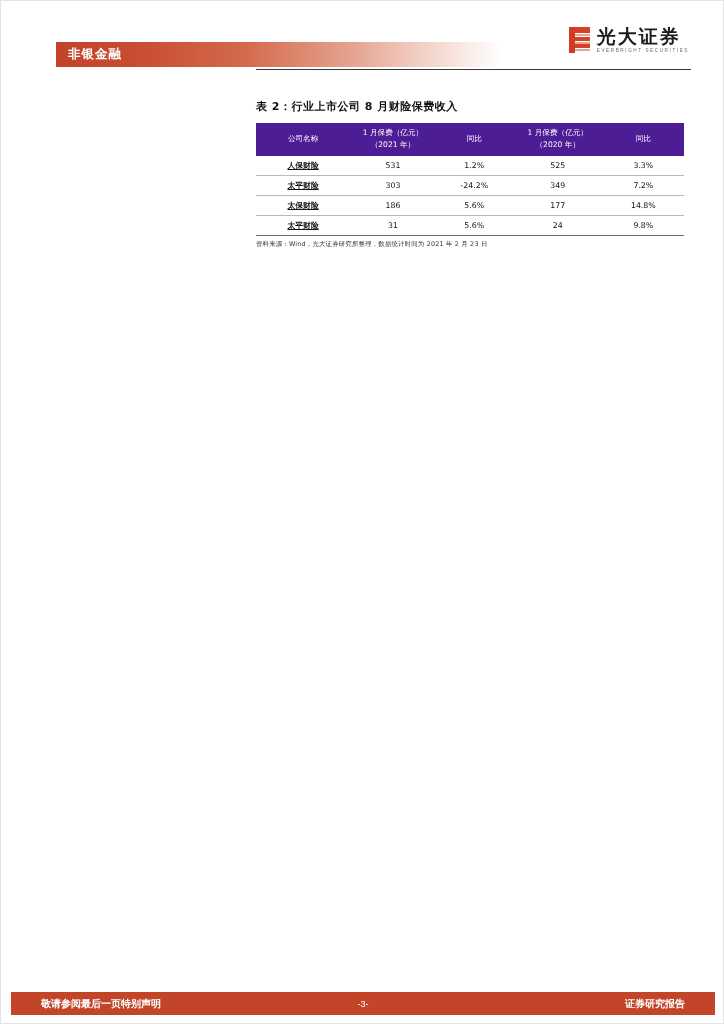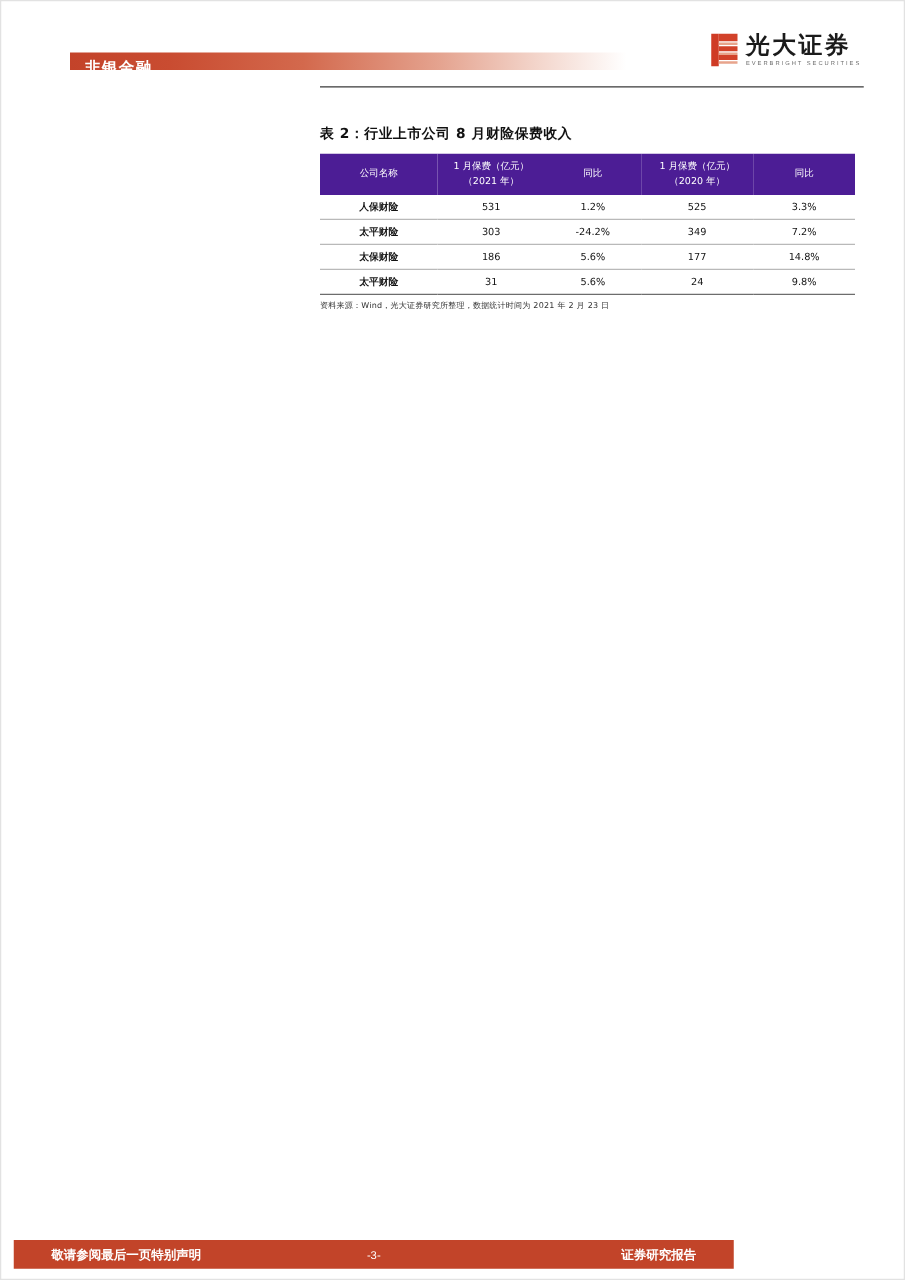--- a/index.html
+++ b/index.html
@@ -19,21 +19,21 @@
     border: 1px solid #e2e2e2;
     box-sizing: border-box;
   }
 
   
   .header-band {
     position: absolute;
     left: 55px;
     top: 41px;
     width: 445px;
-    height: 14px;
+    height: 25px;
     background: linear-gradient(to right,
                 #c3432a 0%, #c94c31 18%, #d3694d 42%,
                 #e4a28e 66%, #f3d5cb 84%, #ffffff 100%);
   }
   .header-band-label {
     position: absolute;
     left: 12px;
     top: 4px;
     font-size: 12.5px;
     font-weight: bold;
@@ -141,20 +141,21 @@
   table.data tbody td {
     font-size: 7.8px;
     color: #121212;
     text-align: center;
     padding: 4px 2px;
     border-bottom: 1px solid #b9b9b9;
     font-family: "DejaVu Sans", "Liberation Sans", sans-serif;
   }
   table.data tbody td.name {
     font-weight: bold;
+    text-decoration: underline;
   }
   table.data tbody tr:last-child td {
     border-bottom: 1.6px solid #6d6d6d;
   }
   .col-name  { width: 22%; }
   .col-p21   { width: 20%; }
   .col-y21   { width: 18%; }
   .col-p20   { width: 21%; }
   .col-y20   { width: 19%; }
 
@@ -164,21 +165,21 @@
     color: #333333;
     letter-spacing: 0.2px;
     font-family: "DejaVu Sans", "Liberation Sans", sans-serif;
   }
 
   
   .footer-band {
     position: absolute;
     left: 10px;
     bottom: 8px;
-    width: 576px;
+    width: 704px;
     height: 23px;
     background: #c24429;
     display: flex;
     align-items: center;
   }
   .footer-left {
     position: absolute;
     left: 30px;
     font-size: 10px;
     color: #ffffff;

